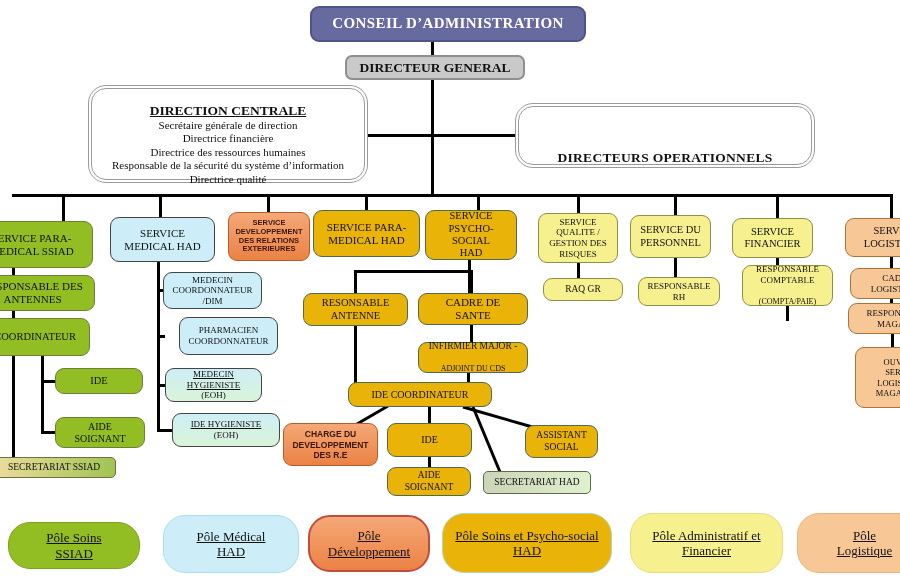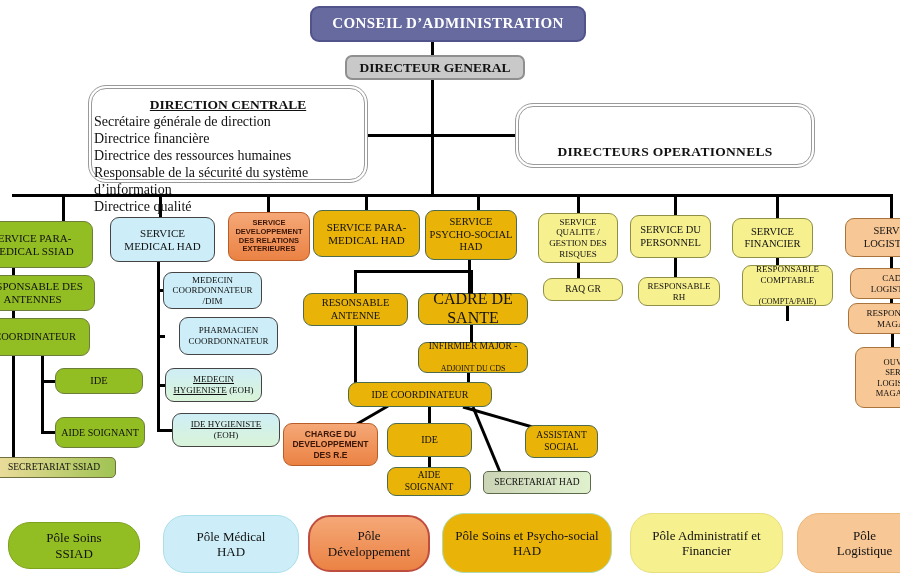--- a/index.html
+++ b/index.html
@@ -1,38 +1,38 @@
 <!DOCTYPE html>
 <html><head>
 <meta charset="utf-8">
 <style>
   html,body{margin:0;padding:0;background:#fff;}
   .canvas{position:relative;width:900px;height:585px;background:#fff;overflow:hidden;
           font-family:"Liberation Serif",serif;}
   .box{position:absolute;box-sizing:border-box;border:1.6px solid #4a4a4a;border-radius:9px;
        display:flex;align-items:center;justify-content:center;text-align:center;
-       white-space:pre-line;color:#111;line-height:1.18;padding:2px;font-size:10px;z-index:2;}
+       white-space:pre-line;color:#111;line-height:1.18;padding:8px;font-size:10px;z-index:2;}
   .conseil{background:#666a9e;color:#fff;font-weight:bold;font-size:15px;letter-spacing:.4px;
            border:2px solid #50548a;border-radius:9px;}
   .dg{background:#c9c9c9;border:2px solid #8f8f8f;font-weight:bold;font-size:13.5px;border-radius:7px;}
   .white-double{background:#fff;border:4px double #9a9a9a;border-radius:18px;display:block;}
   .dc-title{font-weight:bold;font-size:13.5px;text-decoration:underline;text-align:center;margin-top:6px;}
-  .dc-member{font-size:14px;text-align:left;line-height:1.22;}
+  .dc-member{font-size:11px;text-align:center;line-height:1.22;}
   .do-title{font-weight:bold;font-size:13.5px;text-align:center;margin-top:35px;letter-spacing:.3px;}
   .green{background:#92be23;border-color:#6e7e3a;}
   .blue{background:#cdeef8;border-color:#444;}
   .lgreen{background:#eab308;border-color:#4d6b4d;}
   .yellow{background:#f7f08f;border-color:#8f8f45;}
   .peach{background:#f7c795;border-color:#a8743c;}
   .orange{background:linear-gradient(180deg,#f5a877,#eb8244);border-color:#b85c28;
           font-family:"Liberation Sans",sans-serif;font-weight:bold;color:#3c1606;}
   .grad-bg{background:linear-gradient(180deg,#cfeef6,#d9f4d8);}
   .sec-ssiad{background:linear-gradient(90deg,#eedd9e,#a0c353);border-color:#6f6f3f;}
   .sec-had{background:linear-gradient(90deg,#ccd4b6,#e0f1ce);border-color:#5d6b4d;}
-  .legend{border-radius:22px;font-size:13px;}
+  .legend{border-radius:22px;font-size:13px;text-decoration:underline;}
   .vline,.hline{position:absolute;background:#000;z-index:1;}
   .vline{width:3px;}
   .hline{height:3px;}
   .stub{height:2.5px;}
   .u{text-decoration:underline;}
   .small-sub{font-size:8px;}
   svg.diag{position:absolute;left:0;top:0;z-index:1;pointer-events:none;}
 </style>
 </head>
 <body>
@@ -151,21 +151,21 @@
     <div><span class="u">IDE  HYGIENISTE</span><span>
 (EOH)</span></div>
   </div>
 
   <div class="box orange" style="left:283px;top:423px;width:95px;height:43px;font-size:8.5px">CHARGE DU
 DEVELOPPEMENT
 DES R.E</div>
 
   <div class="box lgreen" style="left:303px;top:293px;width:105px;height:33px;font-size:10.5px">RESONSABLE
 ANTENNE</div>
-  <div class="box lgreen" style="left:418px;top:293px;width:110px;height:32px;font-size:16px">CADRE DE SANTE</div>
+  <div class="box lgreen" style="left:418px;top:293px;width:110px;height:32px;font-size:11px">CADRE DE SANTE</div>
   <div class="box lgreen" style="left:418px;top:342px;width:110px;height:31px;font-size:9.5px">
     <div><span>INFIRMIER MAJOR -</span><br>
     <span class="small-sub">ADJOINT DU CDS</span></div>
   </div>
   <div class="box lgreen" style="left:348px;top:382px;width:144px;height:25px;font-size:10px">IDE COORDINATEUR</div>
   <div class="box lgreen" style="left:387px;top:423px;width:85px;height:34px;font-size:10px">IDE</div>
   <div class="box lgreen" style="left:387px;top:467px;width:84px;height:29px;font-size:9.5px">AIDE
 SOIGNANT</div>
   <div class="box lgreen" style="left:525px;top:425px;width:73px;height:33px;font-size:9.5px">ASSISTANT
 SOCIAL</div>

